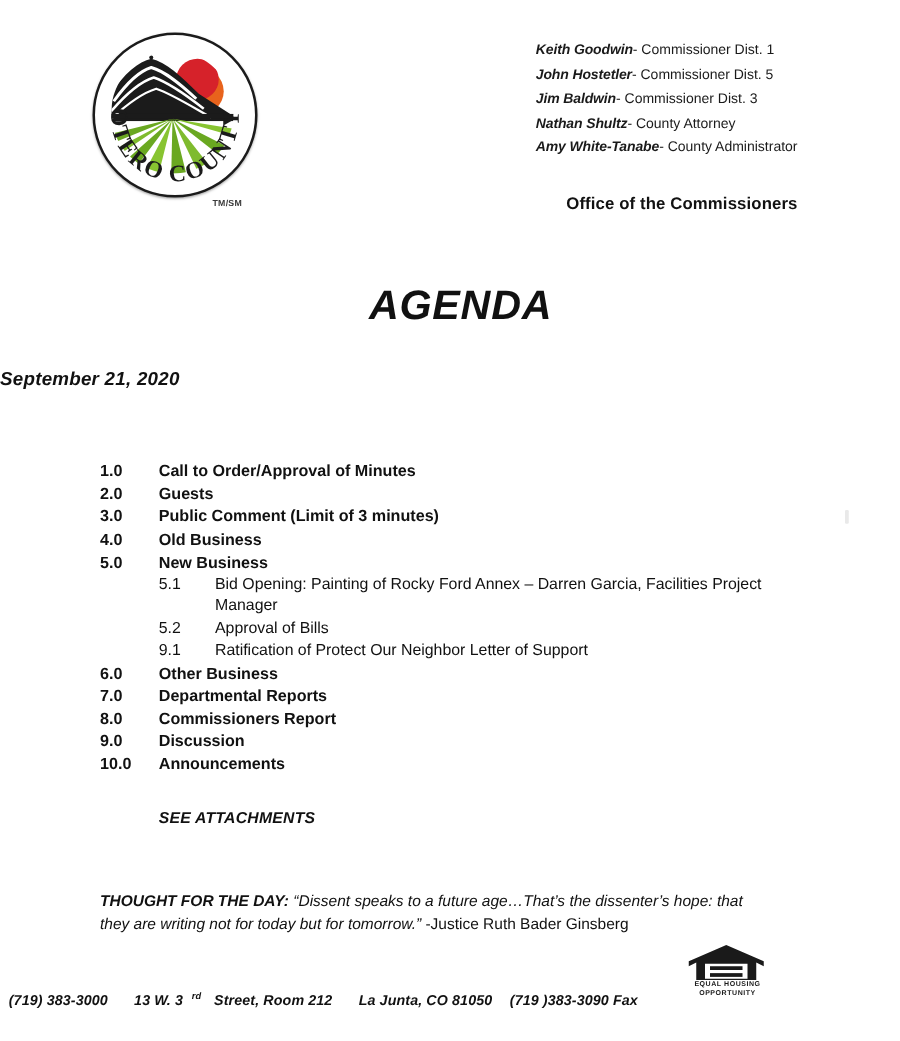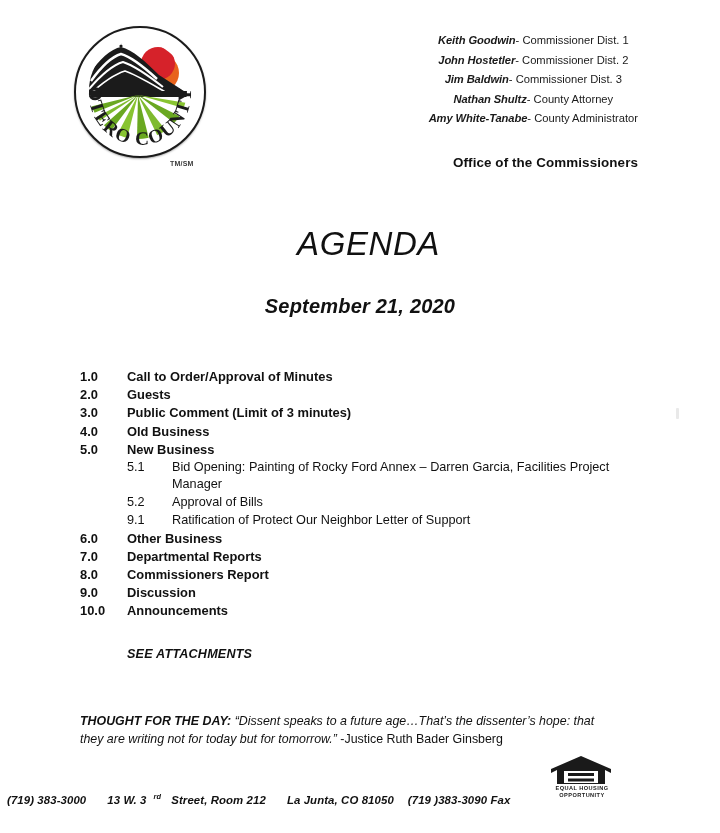--- a/index.html
+++ b/index.html
@@ -100,21 +100,21 @@
     font-weight: bold;
     letter-spacing: .2px;
     color: #3a3a3a;
   }
 
   
   .officials {
     position: absolute;
     right: 82px;
     top: 31px;
-    text-align: center;
+    text-align: left;
     font-size: 11.2px;
     line-height: 19.6px;
     color: #1a1a1a;
   }
   .officials .nm {
     font-weight: bold;
     font-style: italic;
     letter-spacing: -.1px;
   }
   .officials .ttl {
@@ -131,32 +131,32 @@
   }
 
   
   .agenda-title {
     position: absolute;
     left: 0;
     right: 0;
     top: 225px;
     text-align: center;
     font-size: 33px;
-    font-weight: normal;
+    font-weight: bold;
     font-style: italic;
     letter-spacing: .6px;
     padding-left: 17px;
   }
   .agenda-date {
     position: absolute;
     left: 0;
     right: 0;
     top: 295px;
-    text-align: center;
-    font-size: 20px;
+    text-align: left;
+    font-size: 15px;
     font-weight: bold;
     font-style: italic;
     letter-spacing: .2px;
   }
 
   
   .agenda-list {
     position: absolute;
     left: 80px;
     top: 368px;
@@ -316,21 +316,21 @@
     <div class="tm-mark">TM/SM</div>
   </div>
 
   <div class="officials">
     <div>
       <span class="nm">Keith Goodwin</span><span class="ttl">-</span>
       <span class="ttl">Commissioner Dist. 1</span>
     </div>
     <div>
       <span class="nm">John Hostetler</span><span class="ttl">-</span>
-      <span class="ttl">Commissioner Dist. 2</span>
+      <span class="ttl">Commissioner Dist. 5</span>
     </div>
     <div>
       <span class="nm">Jim Baldwin</span><span class="ttl">-</span>
       <span class="ttl">Commissioner Dist. 3</span>
     </div>
     <div>
       <span class="nm">Nathan Shultz</span><span class="ttl">-</span>
       <span class="ttl">County Attorney</span>
     </div>
     <div>

